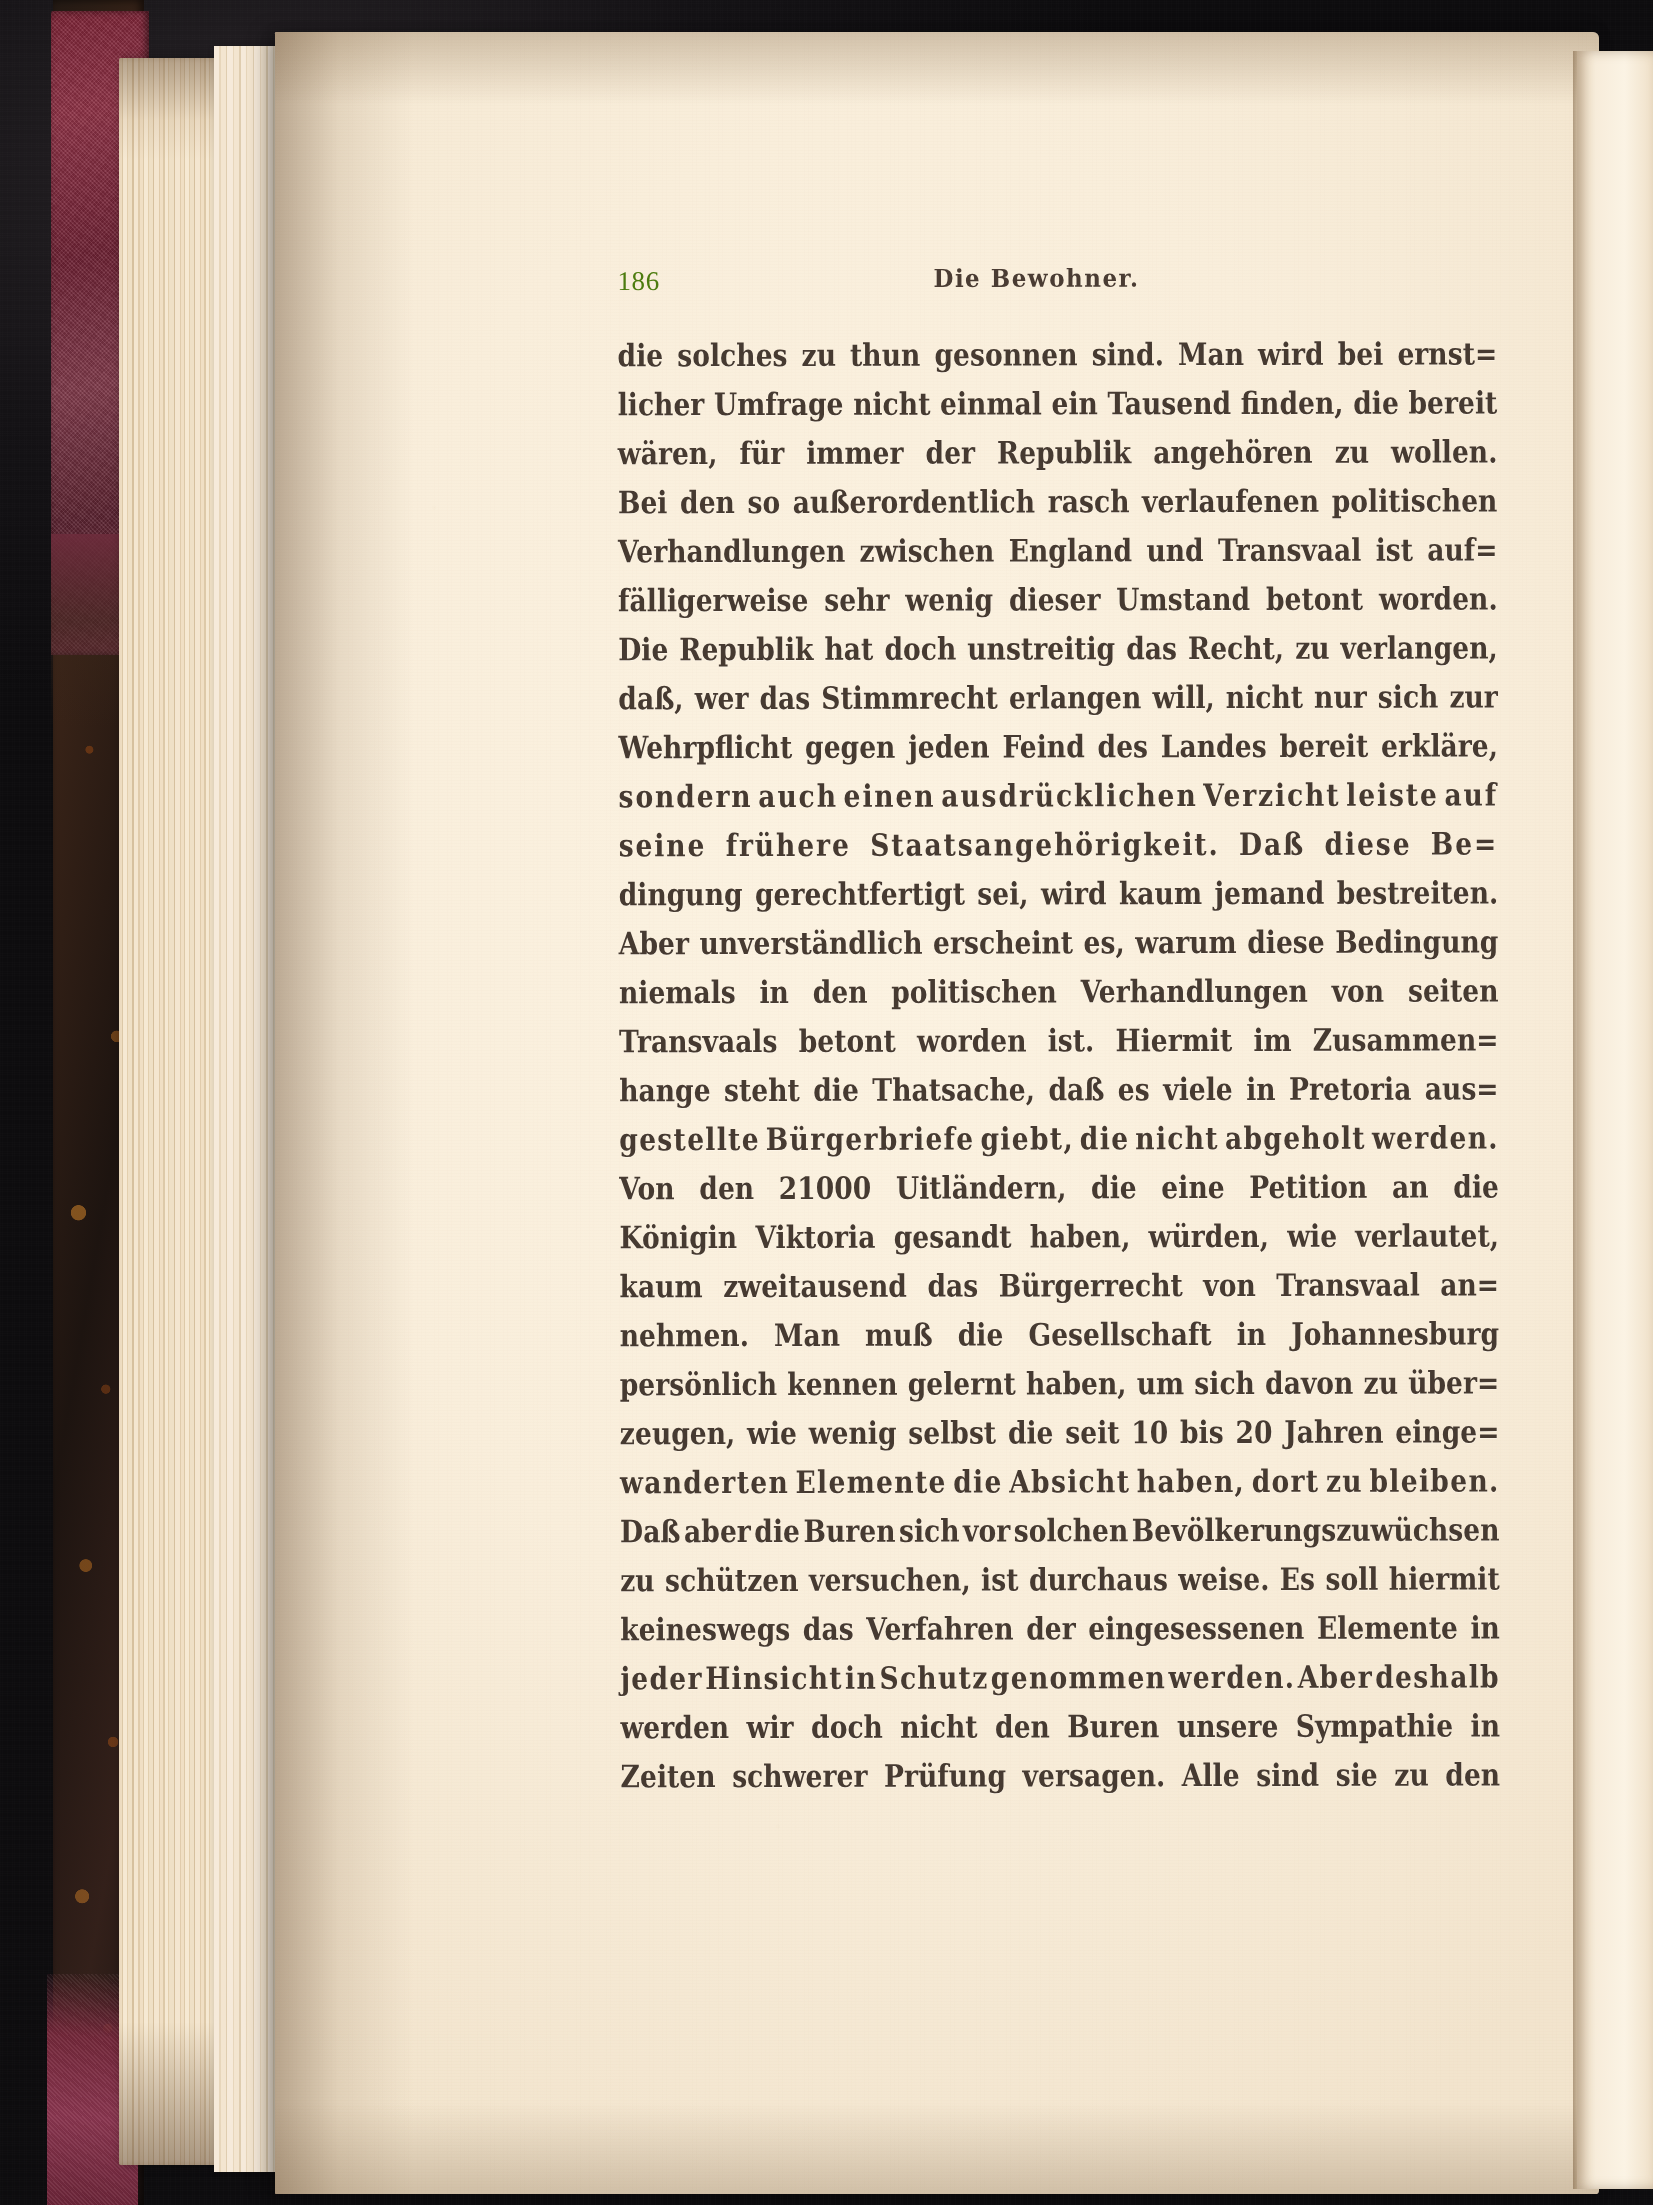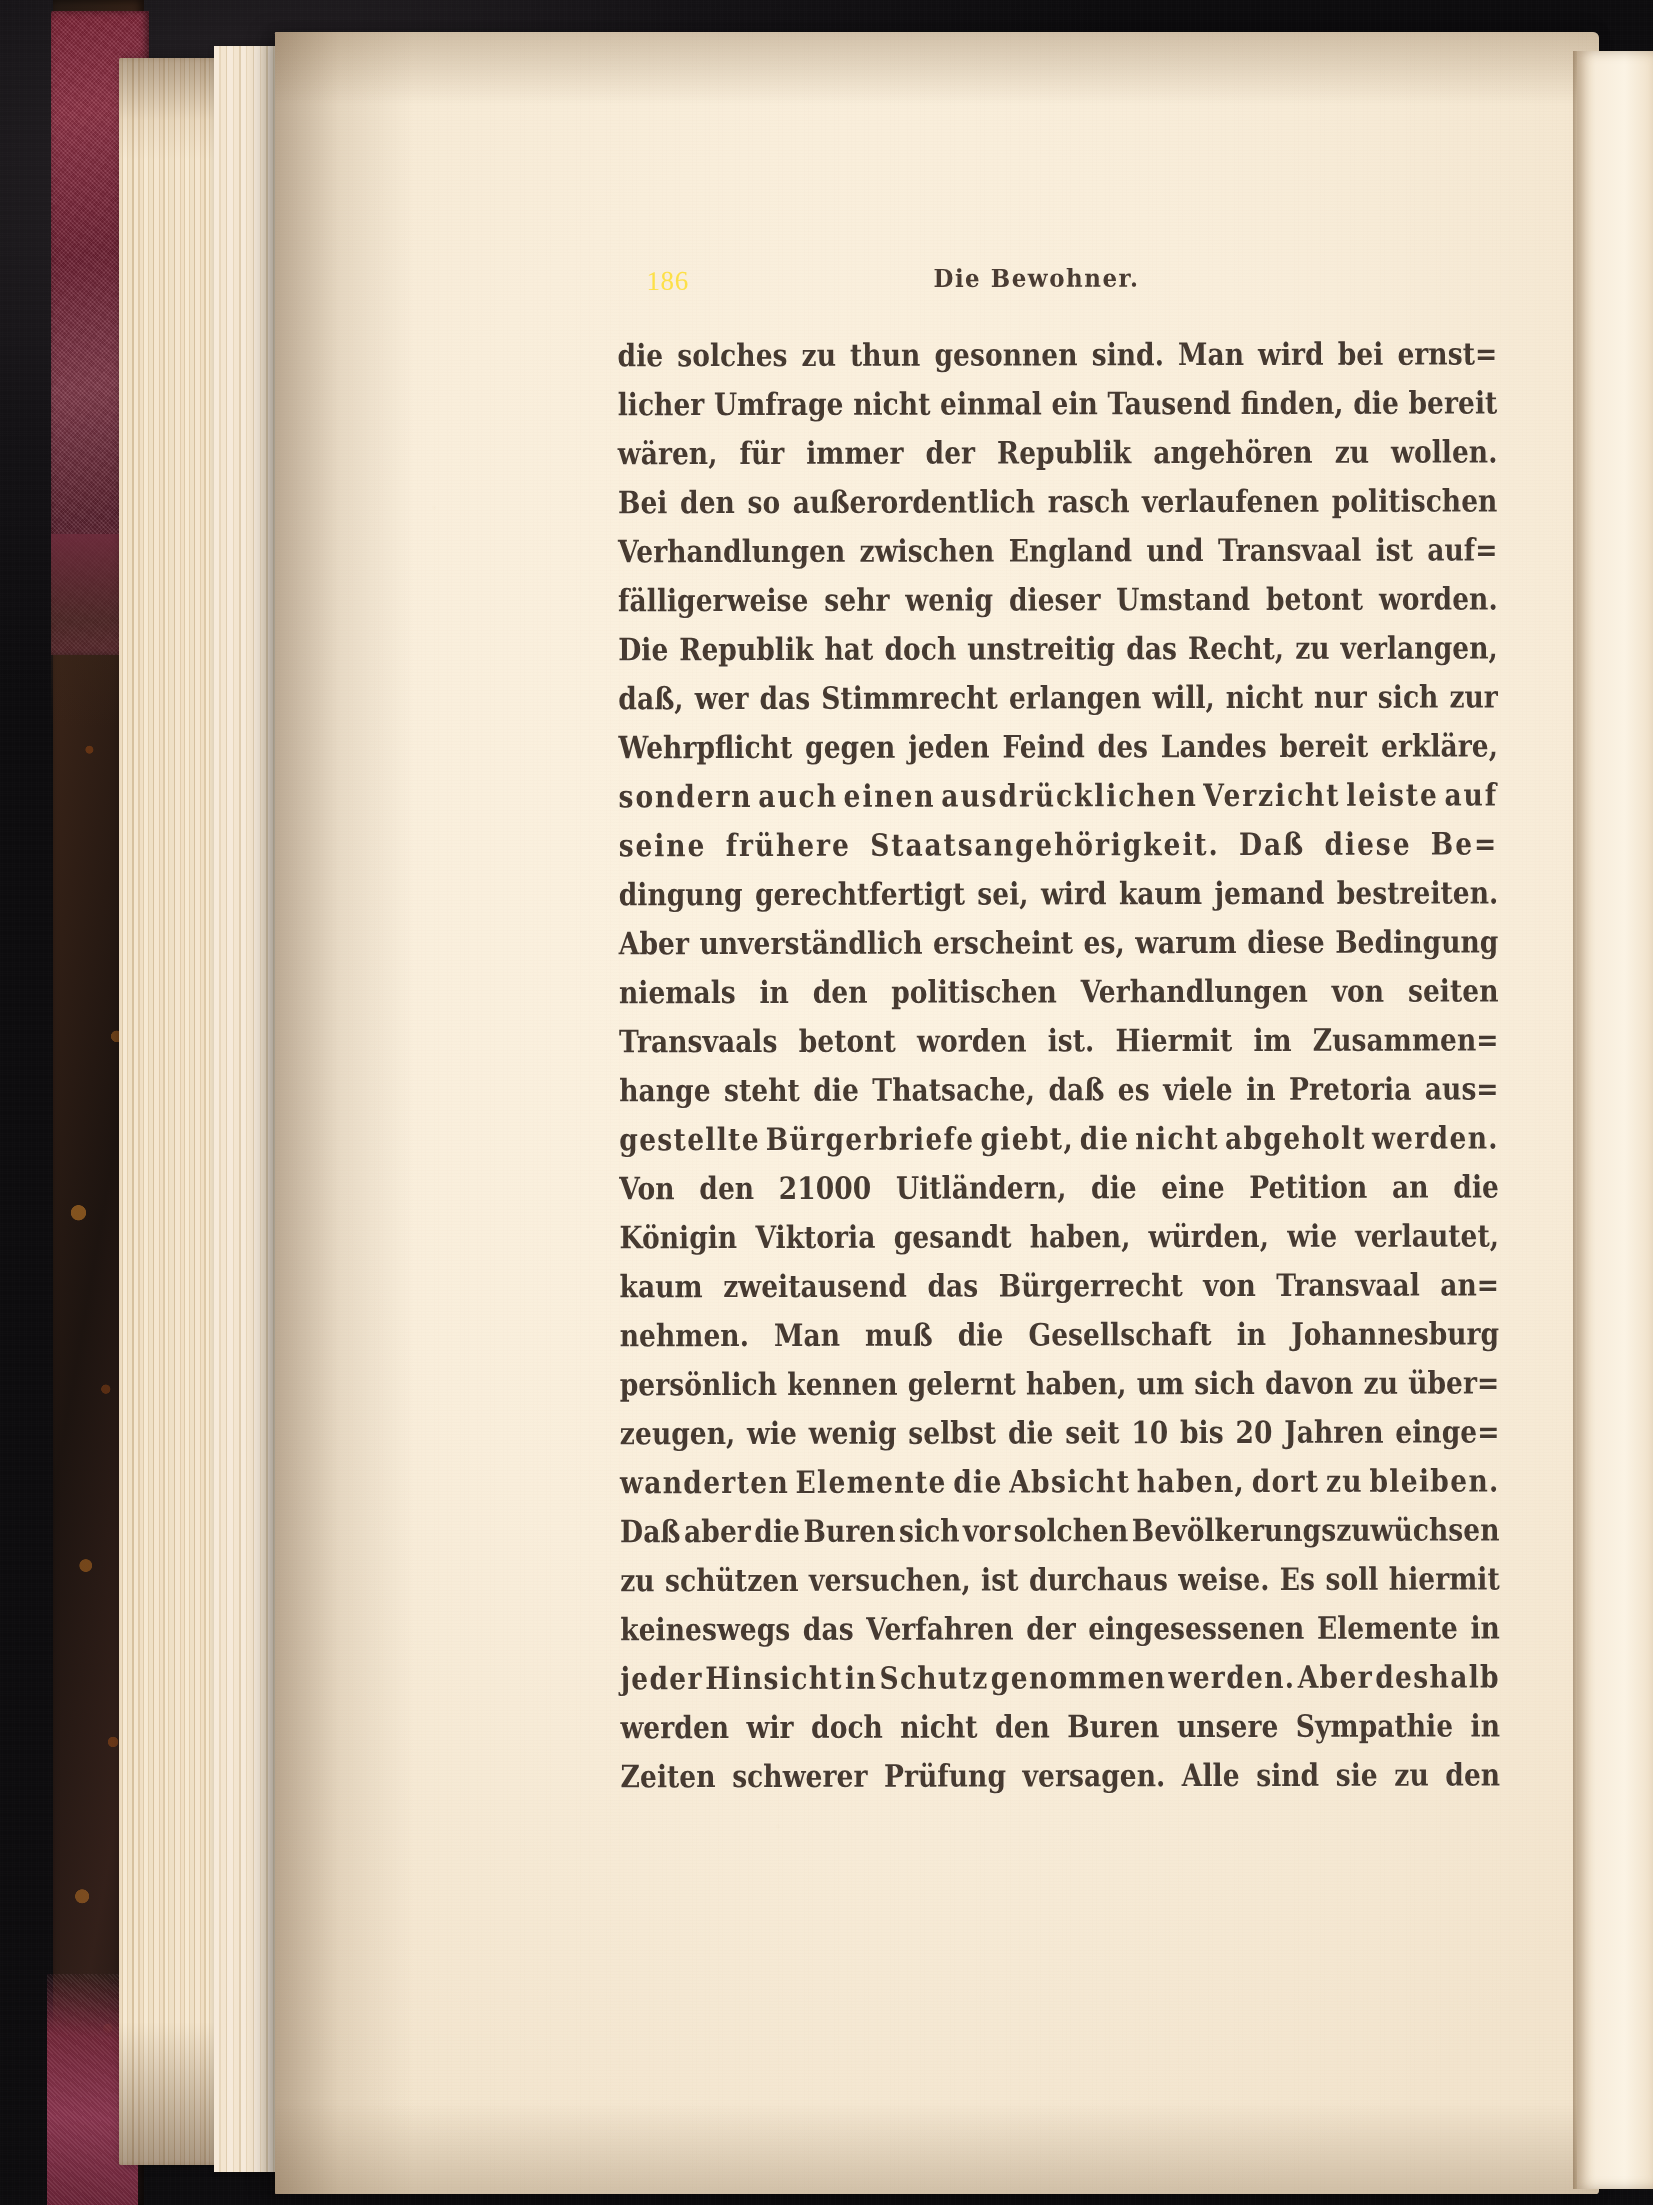--- a/index.html
+++ b/index.html
@@ -232,23 +232,22 @@
   #head-row {
     position: relative;
     height: 56px;
   }
   #folio {
     position: absolute;
     left: 0;
     top: 3.6px;
     font-family: "Liberation Serif", "DejaVu Serif", serif;
     font-size: 27px;
-    color: #fde047;
+    color: #4d7c0f;
     letter-spacing: 0.6px;
-    margin-left: 29px;
   }
   #running-head {
     position: absolute;
     left: 316px;
     top: 2.4px;
     font-family: "DejaVu Serif", serif;
     font-size: 23px;
     font-weight: 700;
     color: #4a3c33;
     letter-spacing: 1.5px;

